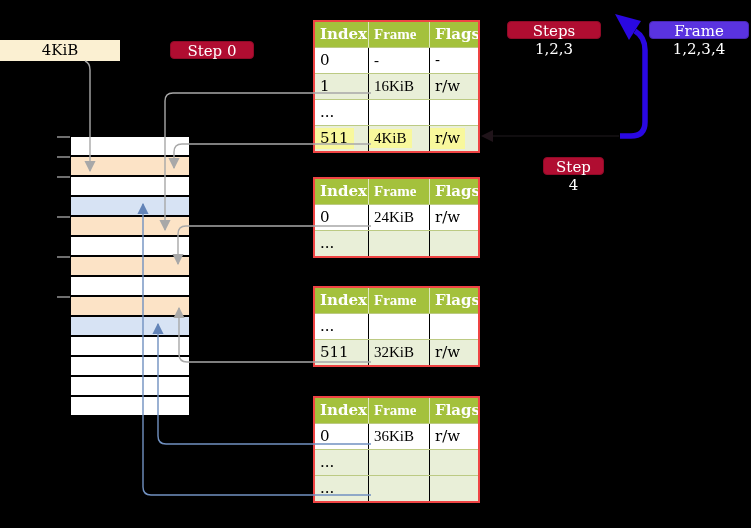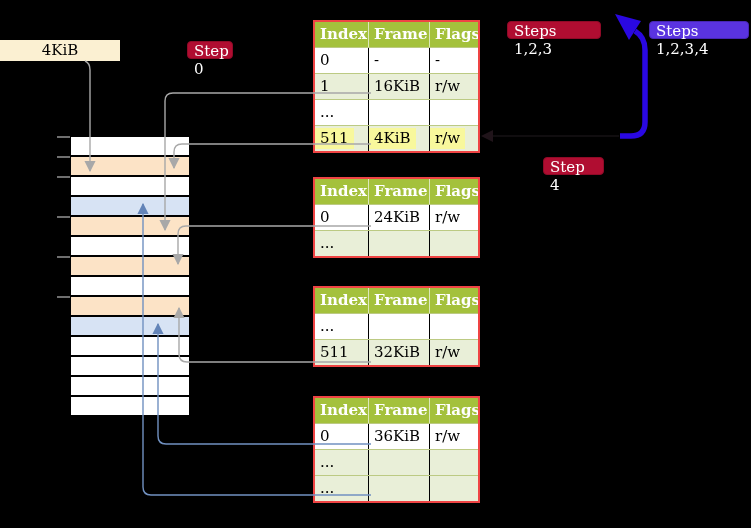--- a/index.html
+++ b/index.html
@@ -3,24 +3,24 @@
 <meta charset="utf-8">
 <style>
   html,body{margin:0;padding:0;background:#000;}
   #stage{position:relative;width:751px;height:528px;background:#000;overflow:hidden;
          font-family:"DejaVu Serif", serif;color:#000;}
   
   .frame-label{position:absolute;left:0;top:40px;width:120px;height:21px;background:#fbf0d2;
       font-size:15px;line-height:21px;text-align:center;}
   
   .badge{position:absolute;color:#fff;font-size:15px;line-height:18px;height:18px;
-      text-align:left;border-radius:4px;padding:0 6px;box-sizing:border-box;}
+      text-align:center;border-radius:4px;padding:0 6px;box-sizing:border-box;}
   .badge-red{background:#b00d31;border:1px solid #8f0a27;}
   .badge-blue{background:#5a33e0;border:1px solid #4726b4;}
-  #badge-step0{left:187px;top:41px;width:46px;}
+  #badge-step0{left:170px;top:41px;width:84px;}
   #badge-steps123{left:507px;top:21px;width:94px;}
   #badge-steps1234{left:649px;top:21px;width:100px;}
   #badge-step4{left:519px;top:157px;width:61px;margin-left:24px;}
   
   #memcol{position:absolute;left:71px;top:137px;width:118px;}
   .mem-row{height:18px;border-bottom:2px solid #000;background:#fff;}
   .mem-row[data-type="pagetable"]{background:#fce3c6;}
   .mem-row[data-type="mapped"]{background:#d7e3f4;}
   .mem-row[data-type="free"]{background:#ffffff;}
   .tick{position:absolute;left:57px;width:13px;height:2px;background:#6f6f6f;}
@@ -31,38 +31,38 @@
   .pt-row + .pt-row{border-top:1px solid #bcca83;}
   .pt-head{background:#a4c13c;color:#fff;font-weight:bold;}
   .pt-head .cell{border-left:1px solid #dde8bb;}
   .pt-head .cell:first-child{border-left:none;}
   .pt-body .cell{border-left:1.5px solid #000;}
   .pt-body .cell:first-child{border-left:none;}
   .row-g{background:#e9efd8;}
   .row-w{background:#ffffff;}
   .cell{box-sizing:border-box;padding-left:5px;overflow:hidden;white-space:nowrap;}
   .c-index{width:53px;}
-  .c-frame{width:61px;}
+  .c-frame{width:61px;font-family:Liberation Serif, serif;}
   .c-flags{flex:1;}
   .row-hl .cell{padding-left:0;}
   .hl{background:#f8f89c;padding:1px 5px 2px 5px;}
   
   #overlay{position:absolute;left:0;top:0;z-index:5;pointer-events:none;}
   #t4{z-index:2;}
 </style>
 </head>
 <body>
 
 <div id="stage">
 
   <div class="frame-label">4KiB</div>
 
   <div id="badge-step0" class="badge badge-red">Step 0</div>
   <div id="badge-steps123" class="badge badge-red">Steps 1,2,3</div>
-  <div id="badge-steps1234" class="badge badge-blue">Steps 1,2,3,4</div>
+  <div id="badge-steps1234" class="badge badge-blue">Frame 1,2,3,4</div>
   <div id="badge-step4" class="badge badge-red">Step 4</div>
 
   <div id="memcol">
     <div class="mem-row" data-type="free"></div>
     <div class="mem-row" data-type="pagetable"></div>
     <div class="mem-row" data-type="free"></div>
     <div class="mem-row" data-type="mapped"></div>
     <div class="mem-row" data-type="pagetable"></div>
     <div class="mem-row" data-type="free"></div>
     <div class="mem-row" data-type="pagetable"></div>

